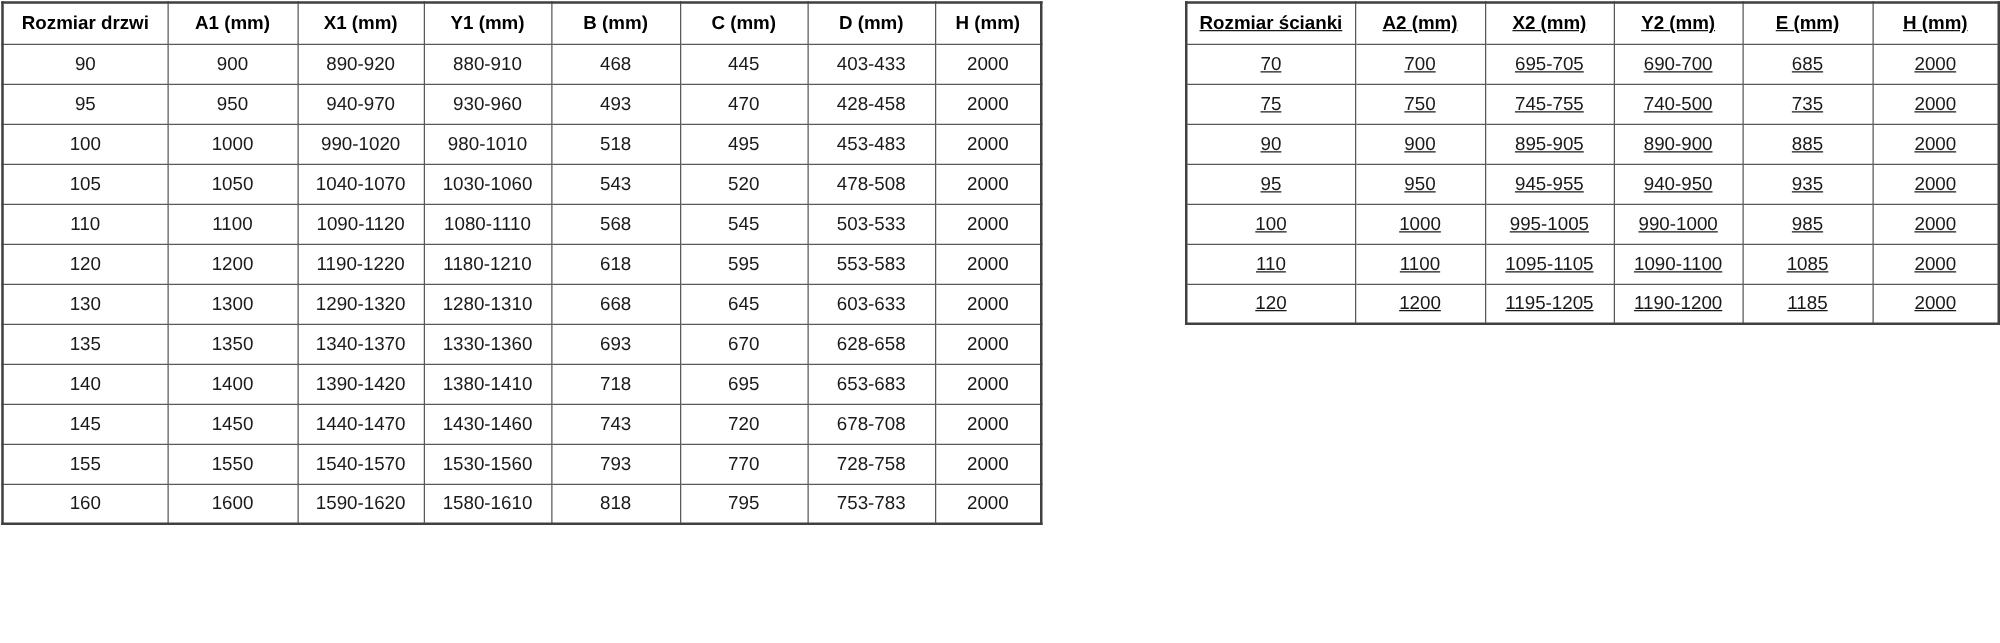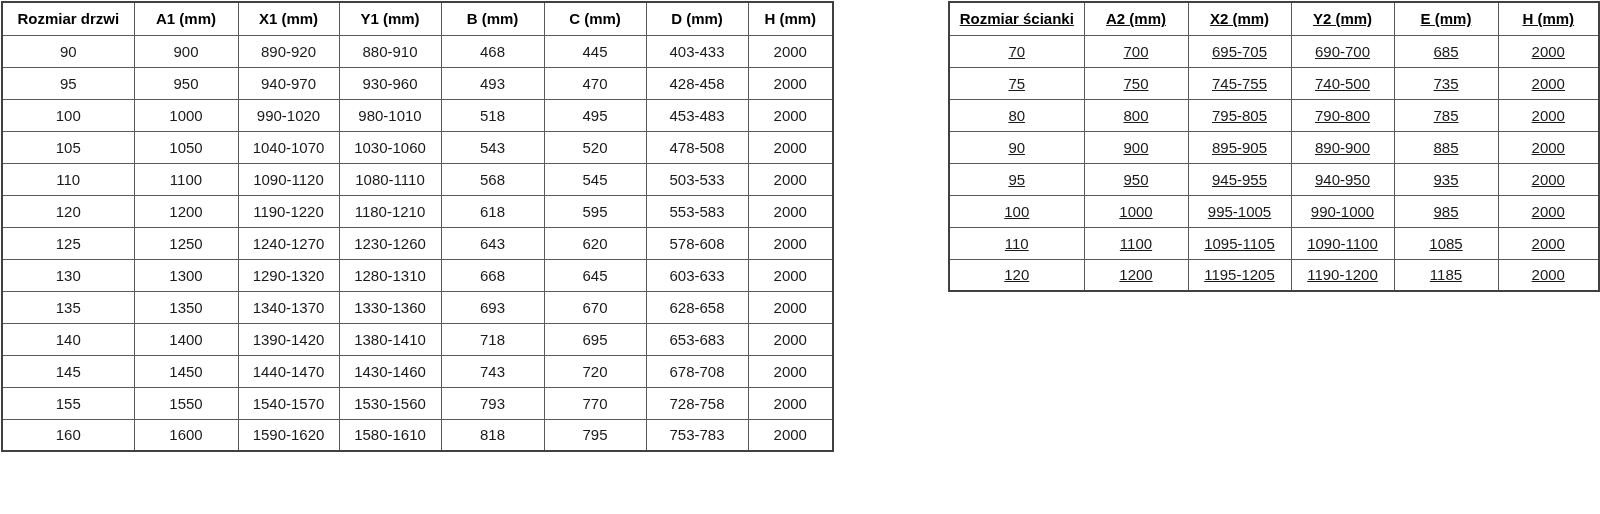--- a/index.html
+++ b/index.html
@@ -126,30 +126,20 @@
           <td>120</td>
           <td>1200</td>
           <td>1190-1220</td>
           <td>1180-1210</td>
           <td>618</td>
           <td>595</td>
           <td>553-583</td>
           <td>2000</td>
         </tr>
         <tr>
-          <td>125</td>
-          <td>1250</td>
-          <td>1240-1270</td>
-          <td>1230-1260</td>
-          <td>643</td>
-          <td>620</td>
-          <td>578-608</td>
-          <td>2000</td>
-        </tr>
-        <tr>
           <td>130</td>
           <td>1300</td>
           <td>1290-1320</td>
           <td>1280-1310</td>
           <td>668</td>
           <td>645</td>
           <td>603-633</td>
           <td>2000</td>
         </tr>
         <tr>
@@ -235,28 +225,20 @@
         </tr>
         <tr>
           <td>75</td>
           <td>750</td>
           <td>745-755</td>
           <td>740-500</td>
           <td>735</td>
           <td>2000</td>
         </tr>
         <tr>
-          <td>80</td>
-          <td>800</td>
-          <td>795-805</td>
-          <td>790-800</td>
-          <td>785</td>
-          <td>2000</td>
-        </tr>
-        <tr>
           <td>90</td>
           <td>900</td>
           <td>895-905</td>
           <td>890-900</td>
           <td>885</td>
           <td>2000</td>
         </tr>
         <tr>
           <td>95</td>
           <td>950</td>

